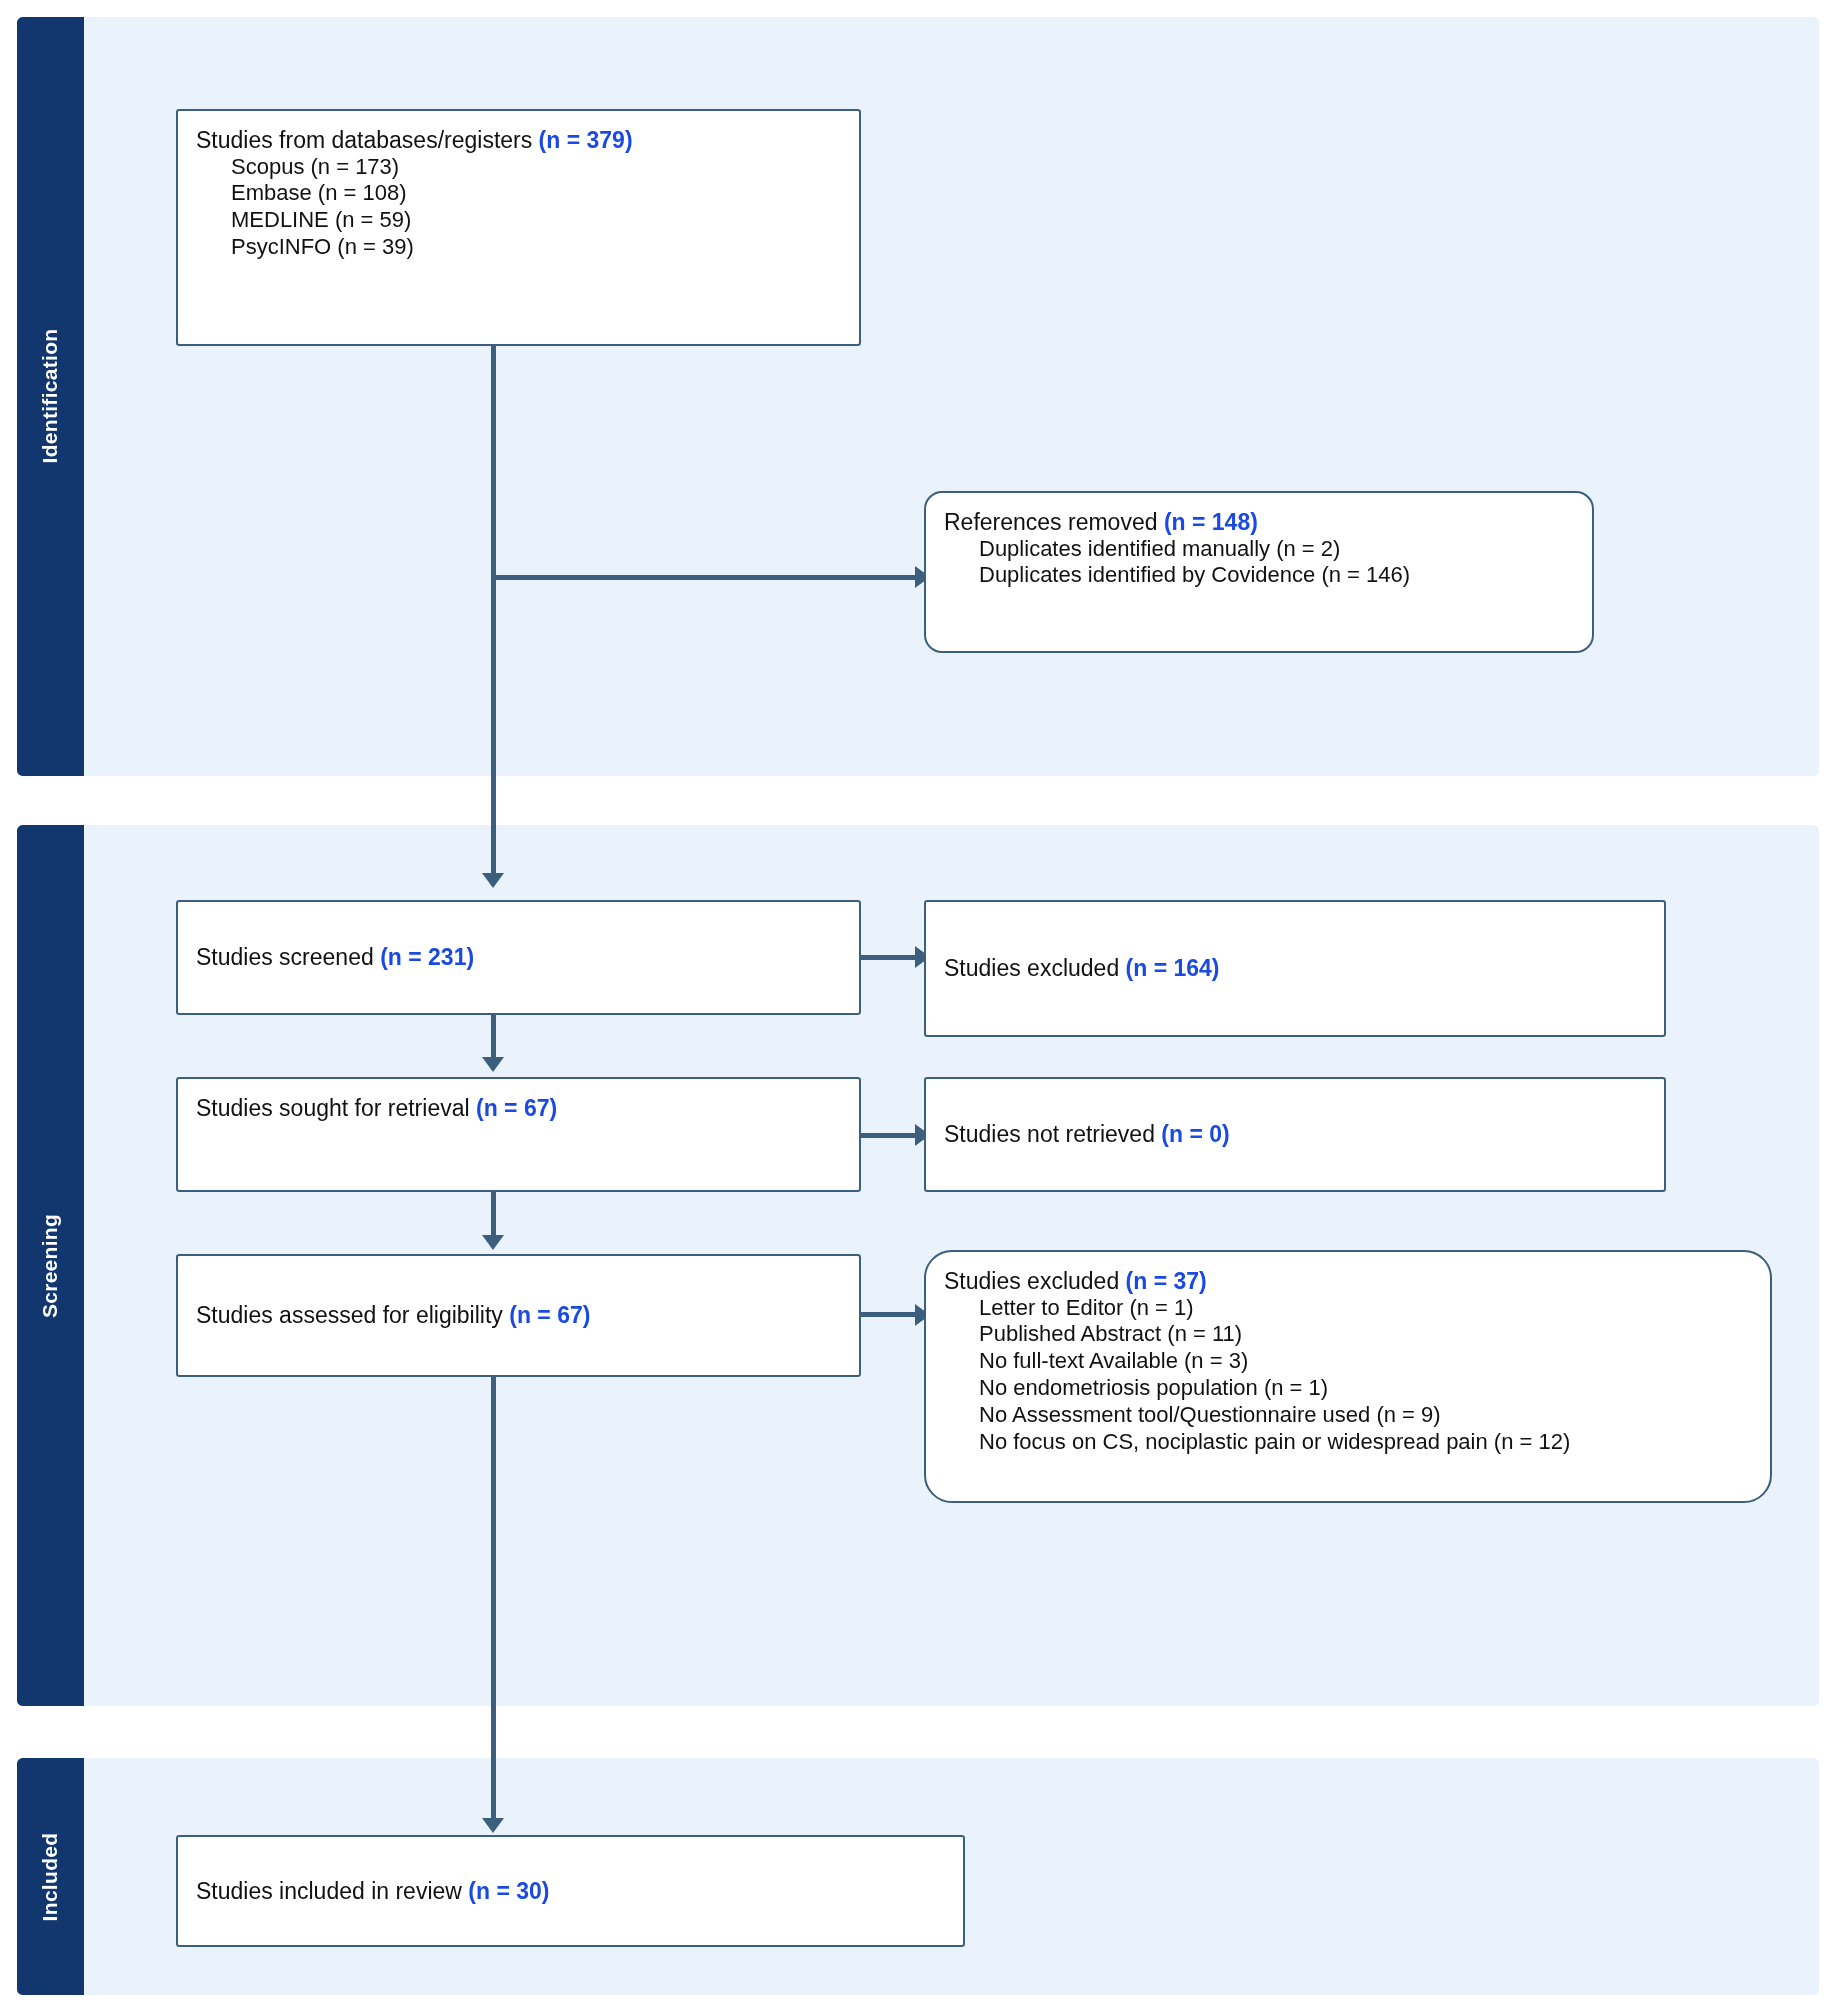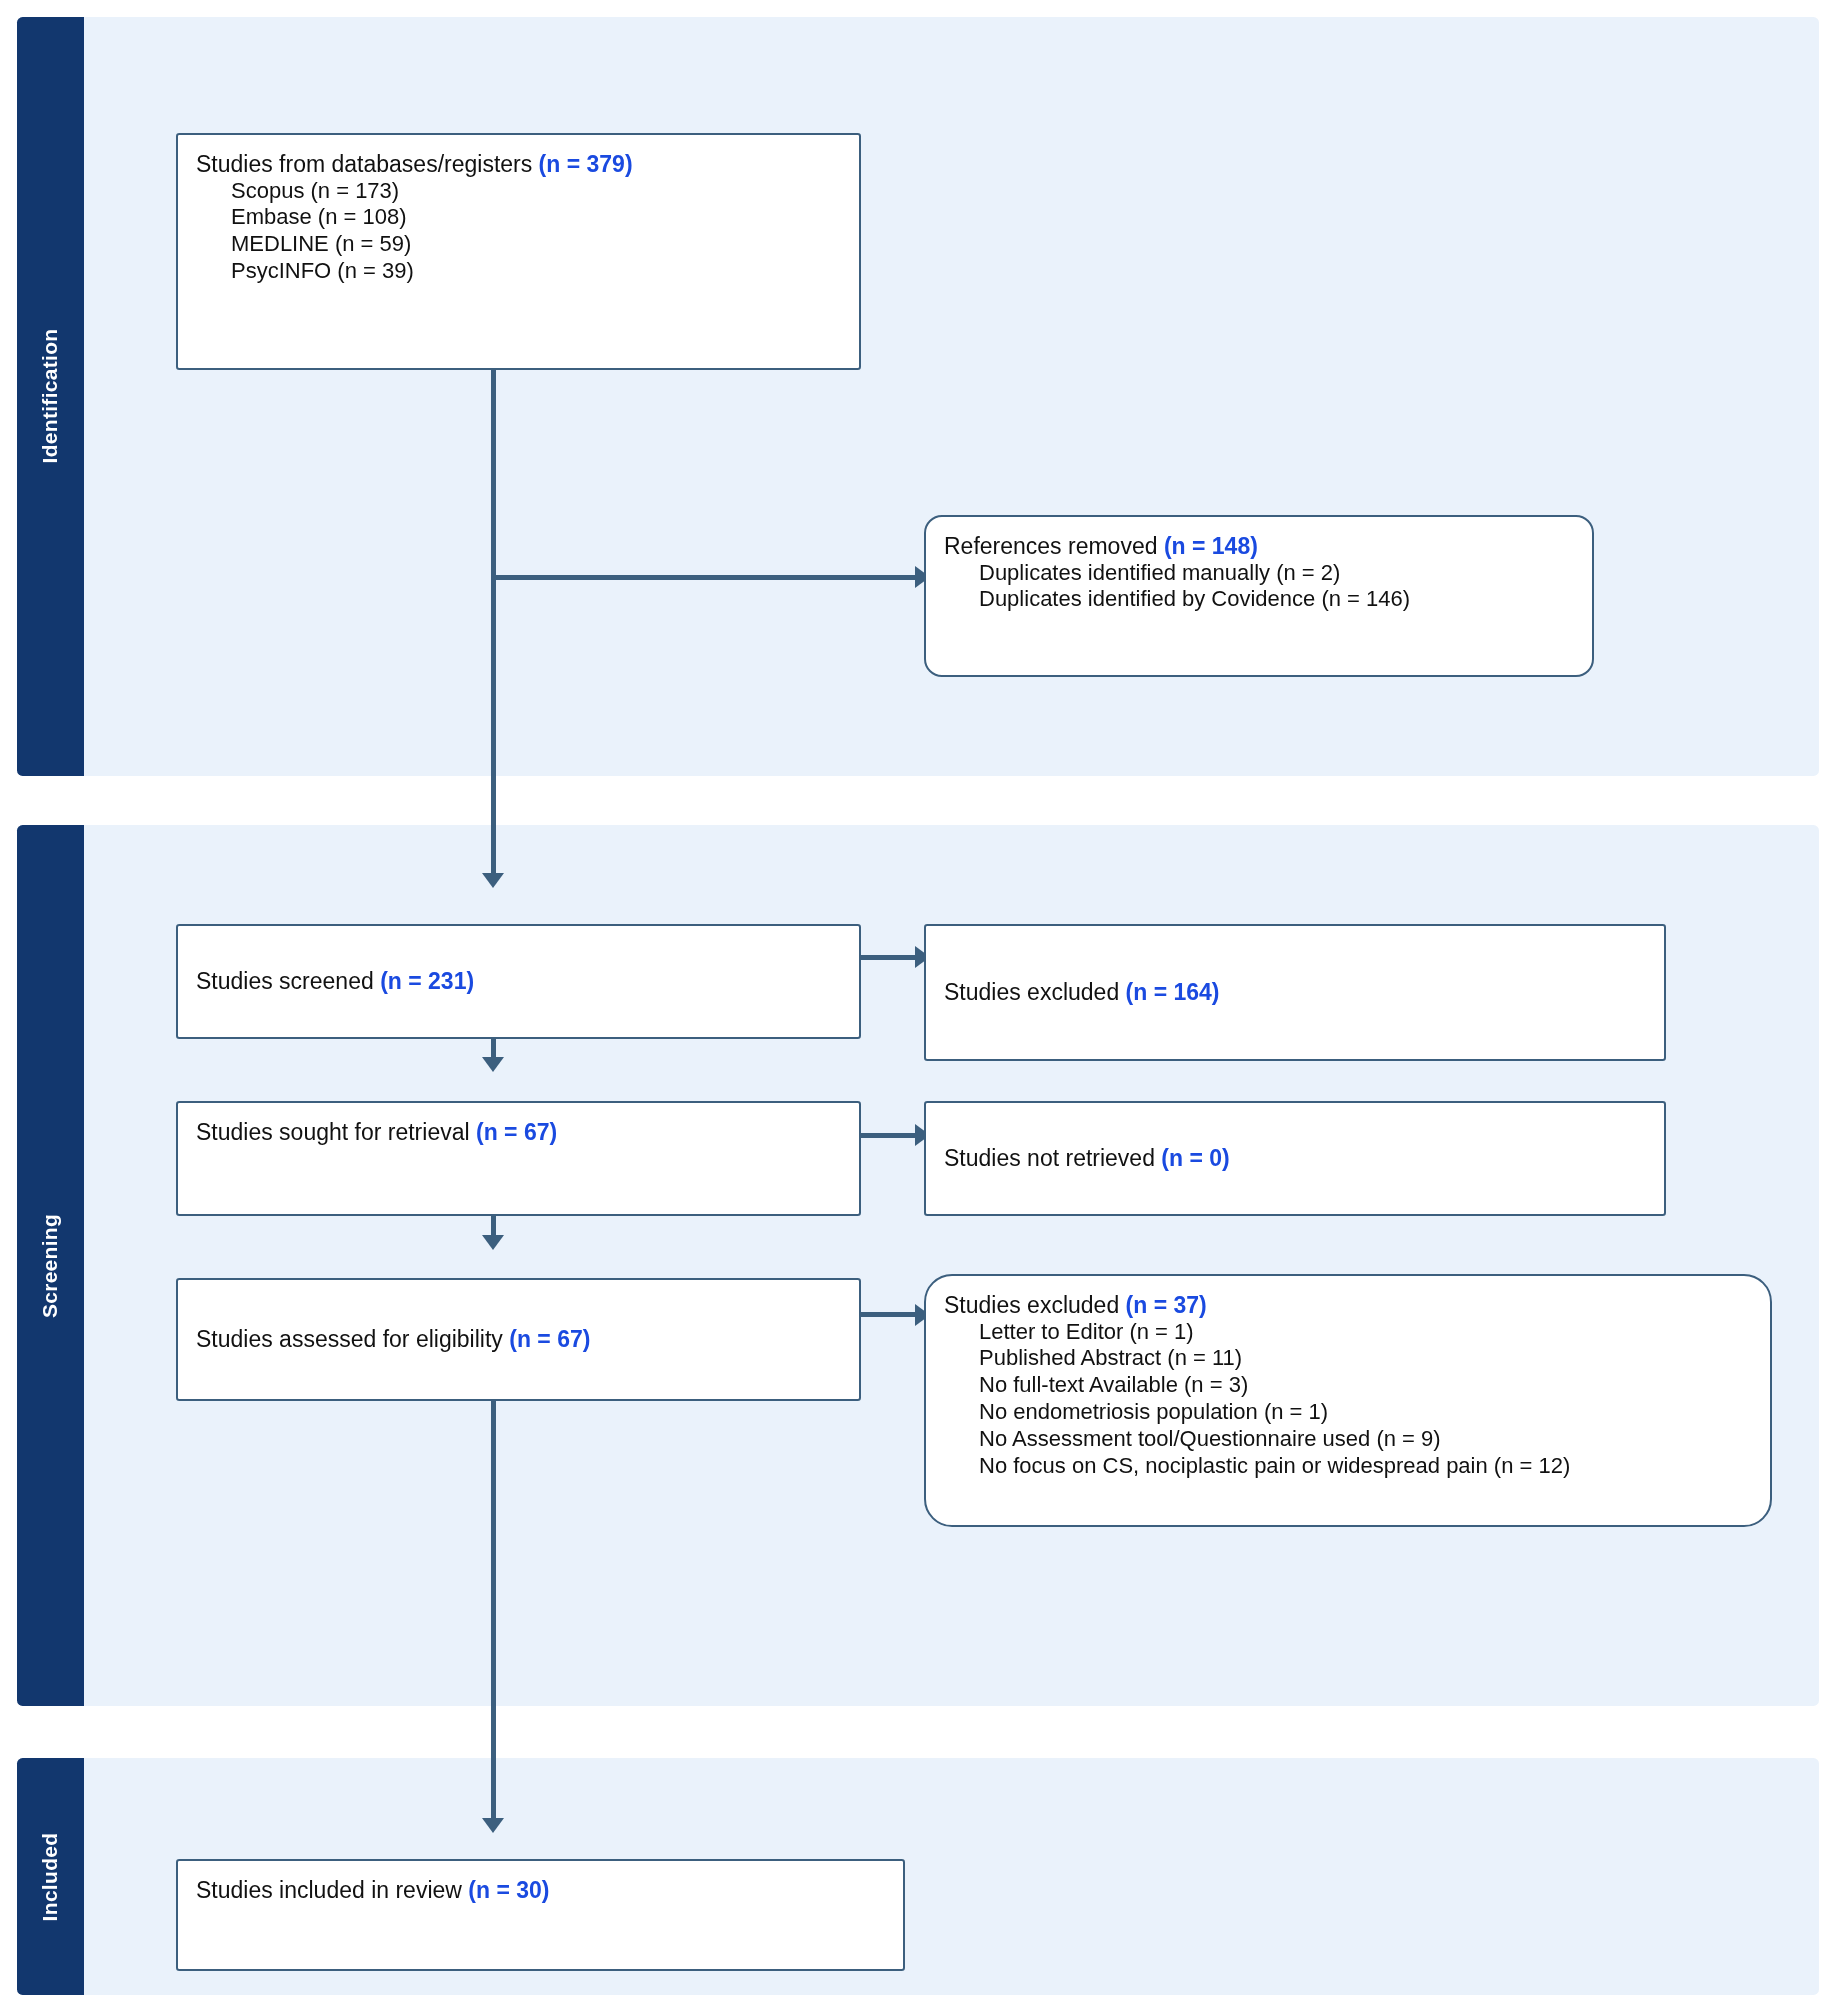--- a/index.html
+++ b/index.html
@@ -49,21 +49,20 @@
   }
 
   
   .box {
     position: absolute;
     background: #ffffff;
     border: 2.2px solid #3c5f7e;
     border-radius: 3.3px;
     box-sizing: border-box;
     padding: 14.5px 16.7px 14.5px 18px;
-    margin-top: 24px;
   }
   .box .line {
     font-size: 23px;
     color: #111111;
     line-height: 1.22;
     white-space: nowrap;
   }
   .box .line.sub {
     padding-left: 35px;
     font-size: 22px;
@@ -208,21 +207,21 @@
       <span class="n"> (n = 37)</span>
     </div>
     <div class="line sub2">Letter to Editor (n = 1)</div>
     <div class="line sub2">Published Abstract (n = 11)</div>
     <div class="line sub2">No full-text Available (n = 3)</div>
     <div class="line sub2">No endometriosis population (n = 1)</div>
     <div class="line sub2">No Assessment tool/Questionnaire used (n = 9)</div>
     <div class="line sub2">No focus on CS, nociplastic pain or widespread pain (n = 12)</div>
   </div>
 
-  <div class="box" style="left:176px; top:1835px; width:729px; height:112px; display:flex; align-items:flex-start;">
+  <div class="box" style="left:176px; top:1835px; width:789px; height:112px; display:flex; align-items:center;">
     <div class="line">
       <span>Studies included in review</span>
       <span class="n"> (n = 30)</span>
     </div>
   </div>
 
 </div>
 
 
 </body></html>

